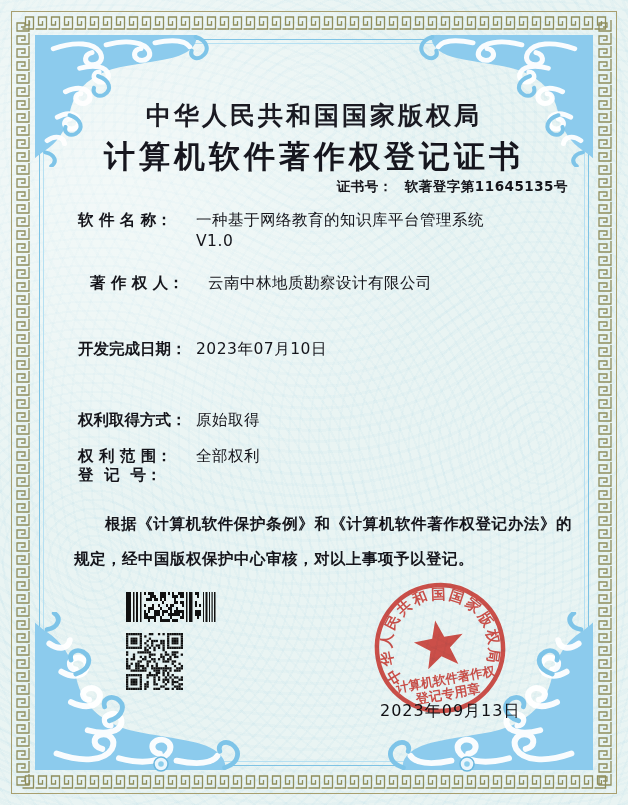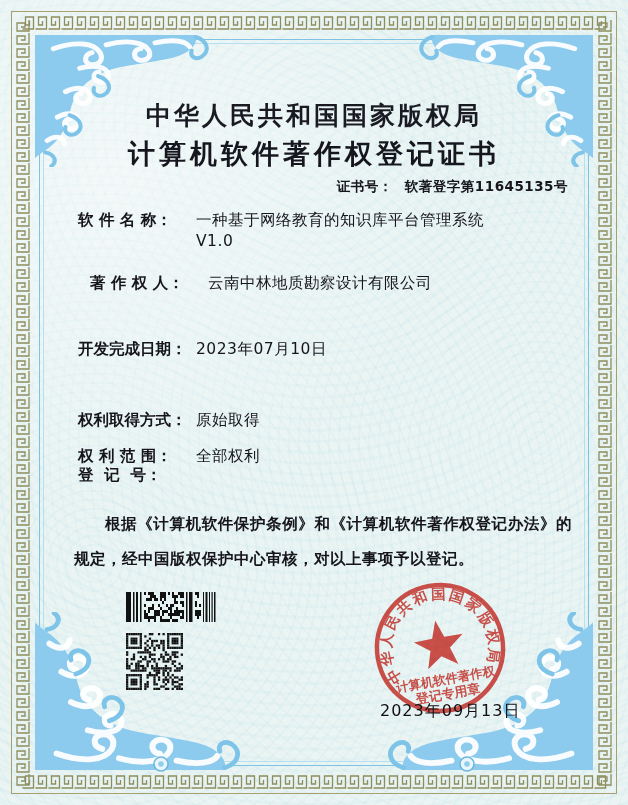--- a/index.html
+++ b/index.html
@@ -30,21 +30,21 @@
   .medallion{position:absolute;width:18px;height:18px;line-height:0;}
 
   .authority-title{
     position:absolute;left:0;top:99px;width:100%;text-align:center;
     font-family:"DejaVu Serif","Liberation Serif",serif;
     font-size:25px;font-weight:700;letter-spacing:3px;color:#1a1a22;
   }
   .main-title{
     position:absolute;left:0;top:136px;width:100%;text-align:center;
     font-family:"DejaVu Serif","Liberation Serif",serif;
-    font-size:27px;font-weight:700;letter-spacing:4px;color:#16161e;
+    font-size:31px;font-weight:700;letter-spacing:4px;color:#16161e;
   }
   .cert-no-line{
     position:absolute;right:60px;top:178px;
     font-size:13.5px;font-weight:700;letter-spacing:.5px;
   }
   .cert-no-line .gap{display:inline-block;width:12px;}
   .field-row{position:absolute;left:0;width:100%;height:22px;padding-left:40px;}
   .field-label{position:absolute;left:78px;font-size:15.5px;font-weight:700;white-space:pre;}
   .field-value{position:absolute;left:196px;font-size:15.5px;font-weight:400;letter-spacing:.5px;white-space:pre;}
   .statement{

